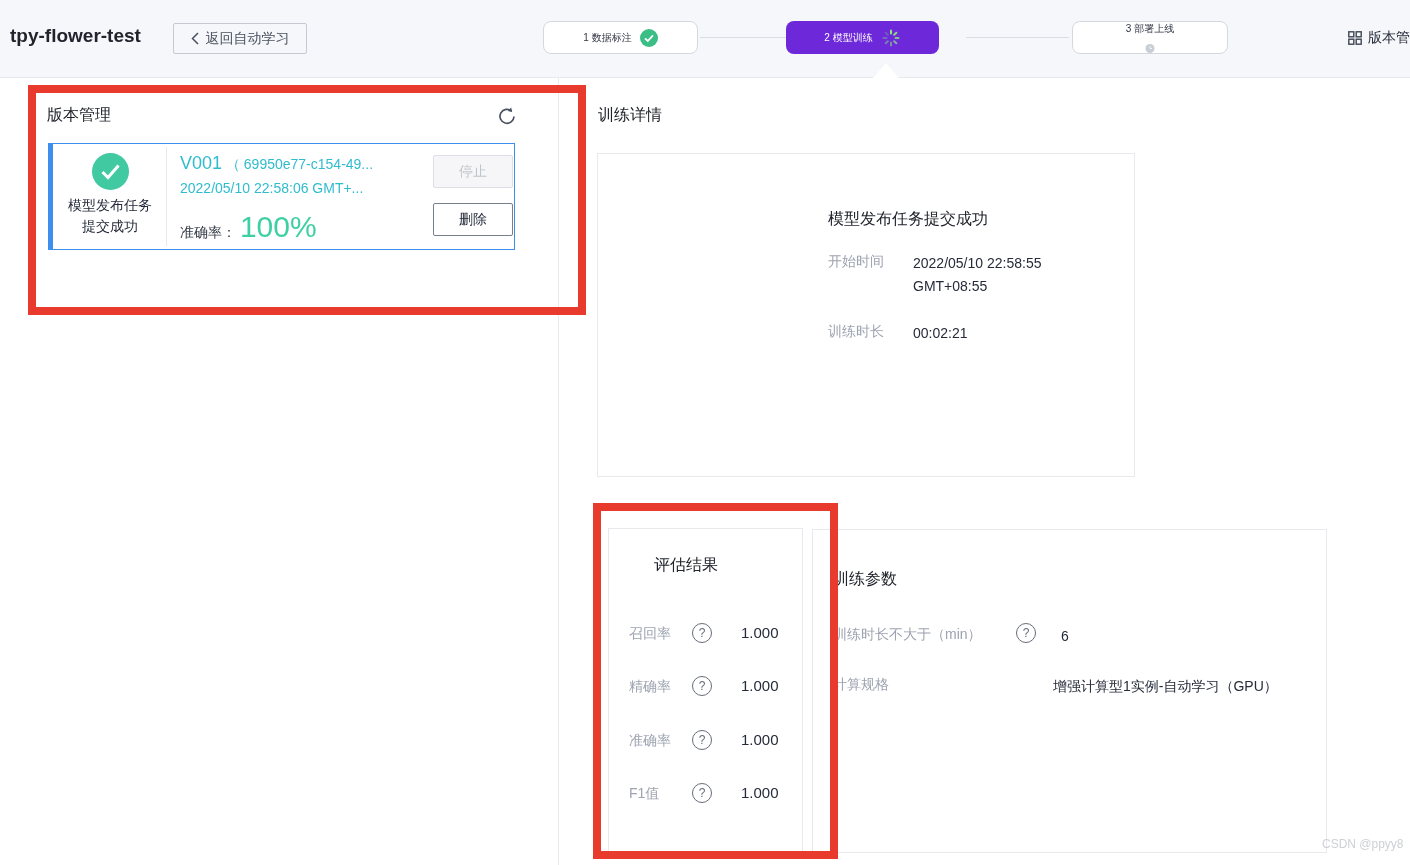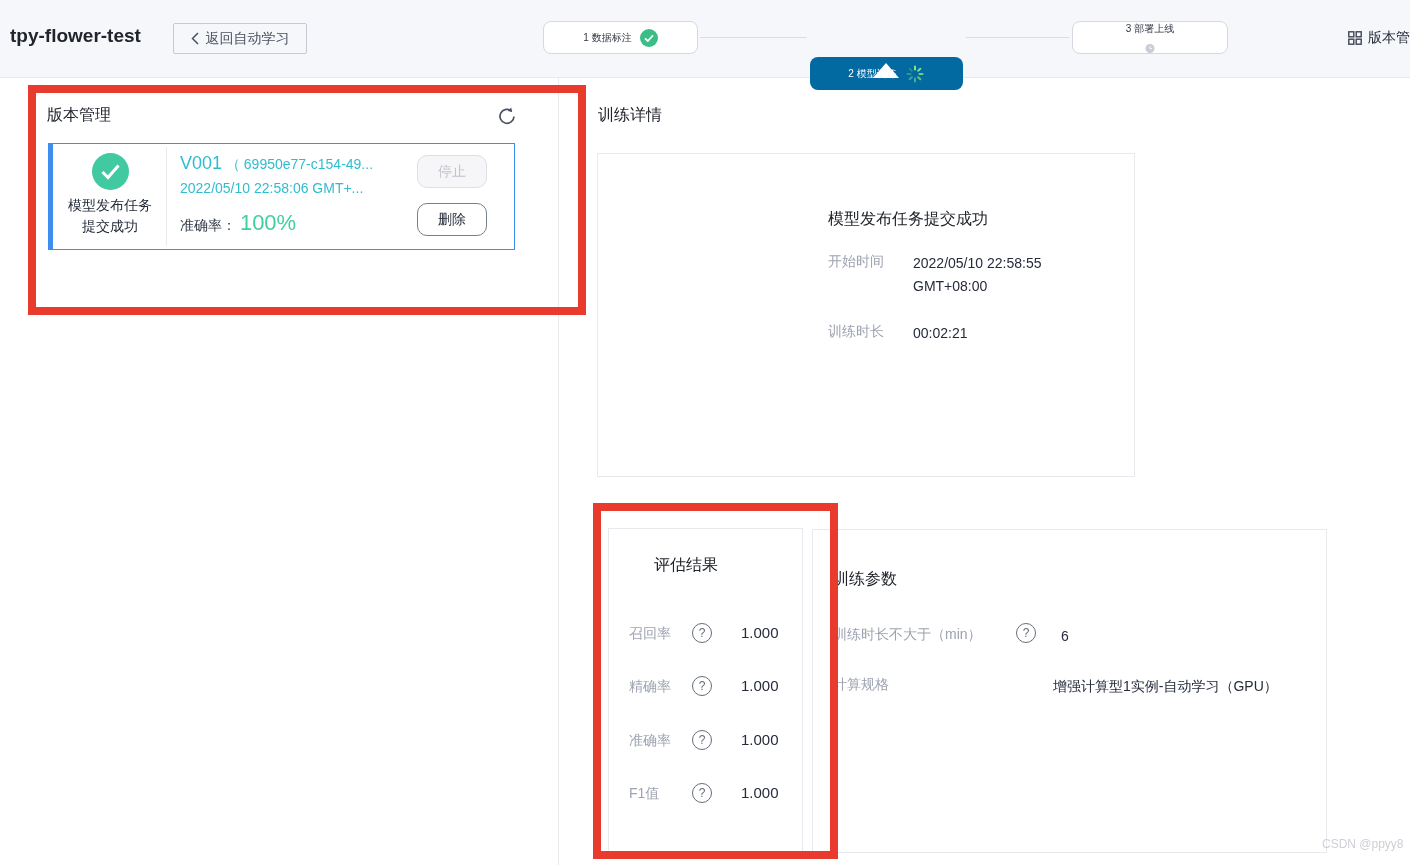--- a/index.html
+++ b/index.html
@@ -14,21 +14,21 @@
             background:#f6f7fa; border-bottom:1px solid #e7e9ee; }
   .app-title { position:absolute; left:10px; top:25px; font-size:19px; font-weight:bold; color:#21242c; }
   .back-btn { position:absolute; left:173px; top:23px; width:134px; height:31px;
               border:1px solid #c6cad3; border-radius:2px; background:transparent;
               color:#4a5160; font-size:14px; display:flex; align-items:center; justify-content:center; gap:7px;
               font-family:inherit; cursor:pointer; }
   .step { position:absolute; top:21px; height:33px; border-radius:8px;
           display:flex; align-items:center; justify-content:center; gap:8px;
           font-size:10px; background:#ffffff; border:1px solid #d5d8df; color:#333846; cursor:pointer; }
   .step.s1 { left:543px; width:155px; }
-  .step.s2 { left:810px; width:153px; background:#0369a1; border:none; color:#ffffff;margin-top:36px; }
+  .step.s2 { left:786px; width:153px; background:#6d28d9; border:none; color:#ffffff; }
   .step.s3 { left:1072px; width:156px;flex-direction:column; }
   .connector { position:absolute; top:37px; height:1px; background:#d9dce2; }
   .connector.c1 { left:700px; width:107px; }
   .connector.c2 { left:966px; width:103px; }
   .header-tri { position:absolute; left:873px; top:63px; width:0; height:0;
                 border-left:13px solid transparent; border-right:13px solid transparent;
                 border-bottom:15px solid #ffffff; }
   .vm-link { position:absolute; left:1348px; top:29px; display:flex; align-items:center; gap:6px;
              font-size:14px; color:#252b3a; white-space:nowrap; cursor:pointer; }
   
@@ -44,22 +44,22 @@
   .vc-status-icon { position:absolute; left:38px; top:9px; }
   .vc-status-text { position:absolute; left:0; top:51px; width:112px; font-size:14px; line-height:21px; color:#252b3a; }
   .vc-divider { position:absolute; left:117px; top:3px; width:1px; height:99px; background:#e6e9ee; }
   .vc-info { position:absolute; left:131px; top:0; }
   .vc-line1 { position:absolute; left:0; top:9px; white-space:nowrap; }
   .vc-version { font-size:18px; color:#30bccf; }
   .vc-id { font-size:14px; color:#30bccf; }
   .vc-date { position:absolute; left:0; top:36px; font-size:14px; color:#30bccf; white-space:nowrap; }
   .vc-acc { position:absolute; left:0; top:66px; white-space:nowrap; }
   .vc-acc-label { font-size:14px; color:#343a46; }
-  .vc-acc-value { font-size:22px; color:#3ed0a2; }
-  .vc-btn { position:absolute; left:368px; width:70px; height:33px; border-radius:10px;
+  .vc-acc-value { font-size:30px; color:#3ed0a2; }
+  .vc-btn { position:absolute; left:384px; width:80px; height:33px; border-radius:2px;
             font-size:14px; font-family:inherit; cursor:pointer; }
   .vc-btn.stop { top:11px; background:#f6f6f8; border:1px solid #dcdfe5; color:#c0c4cc; cursor:default; }
   .vc-btn.del  { top:59px; background:#ffffff; border:1px solid #787f8c; color:#252b3a; }
   
   .box { position:absolute; border:1px solid #e7e9ed; background:#ffffff; }
   .detail-box { left:597px; top:153px; width:538px; height:324px; }
   .eval-box   { left:608px; top:528px; width:195px; height:325px; }
   .param-box  { left:812px; top:529px; width:515px; height:324px; }
   .detail-heading { position:absolute; left:230px; top:55px; font-size:16px; color:#21242c; }
   .kv-label { position:absolute; font-size:14px; color:#9da3b0; }
@@ -183,21 +183,21 @@
 </div>
 
 <div class="panel-title" style="left:598px; top:105px;">训练详情</div>
 
 <div class="box detail-box">
   <div class="detail-heading">模型发布任务提交成功</div>
 
   <div class="kv-label" style="left:230px; top:99px;">开始时间</div>
   <div class="kv-value" style="left:315px; top:98px;">
     <div>2022/05/10 22:58:55</div>
-    <div>GMT+08:00</div>
+    <div>GMT+08:55</div>
   </div>
 
   <div class="kv-label" style="left:230px; top:169px;">训练时长</div>
   <div class="kv-value" style="left:315px; top:168px;">00:02:21</div>
 </div>
 
 <div class="box eval-box">
   <div class="box-title" style="top:26px;margin-left:25px;">评估结果</div>
 
   <div class="metric-row" style="top:94px;">

